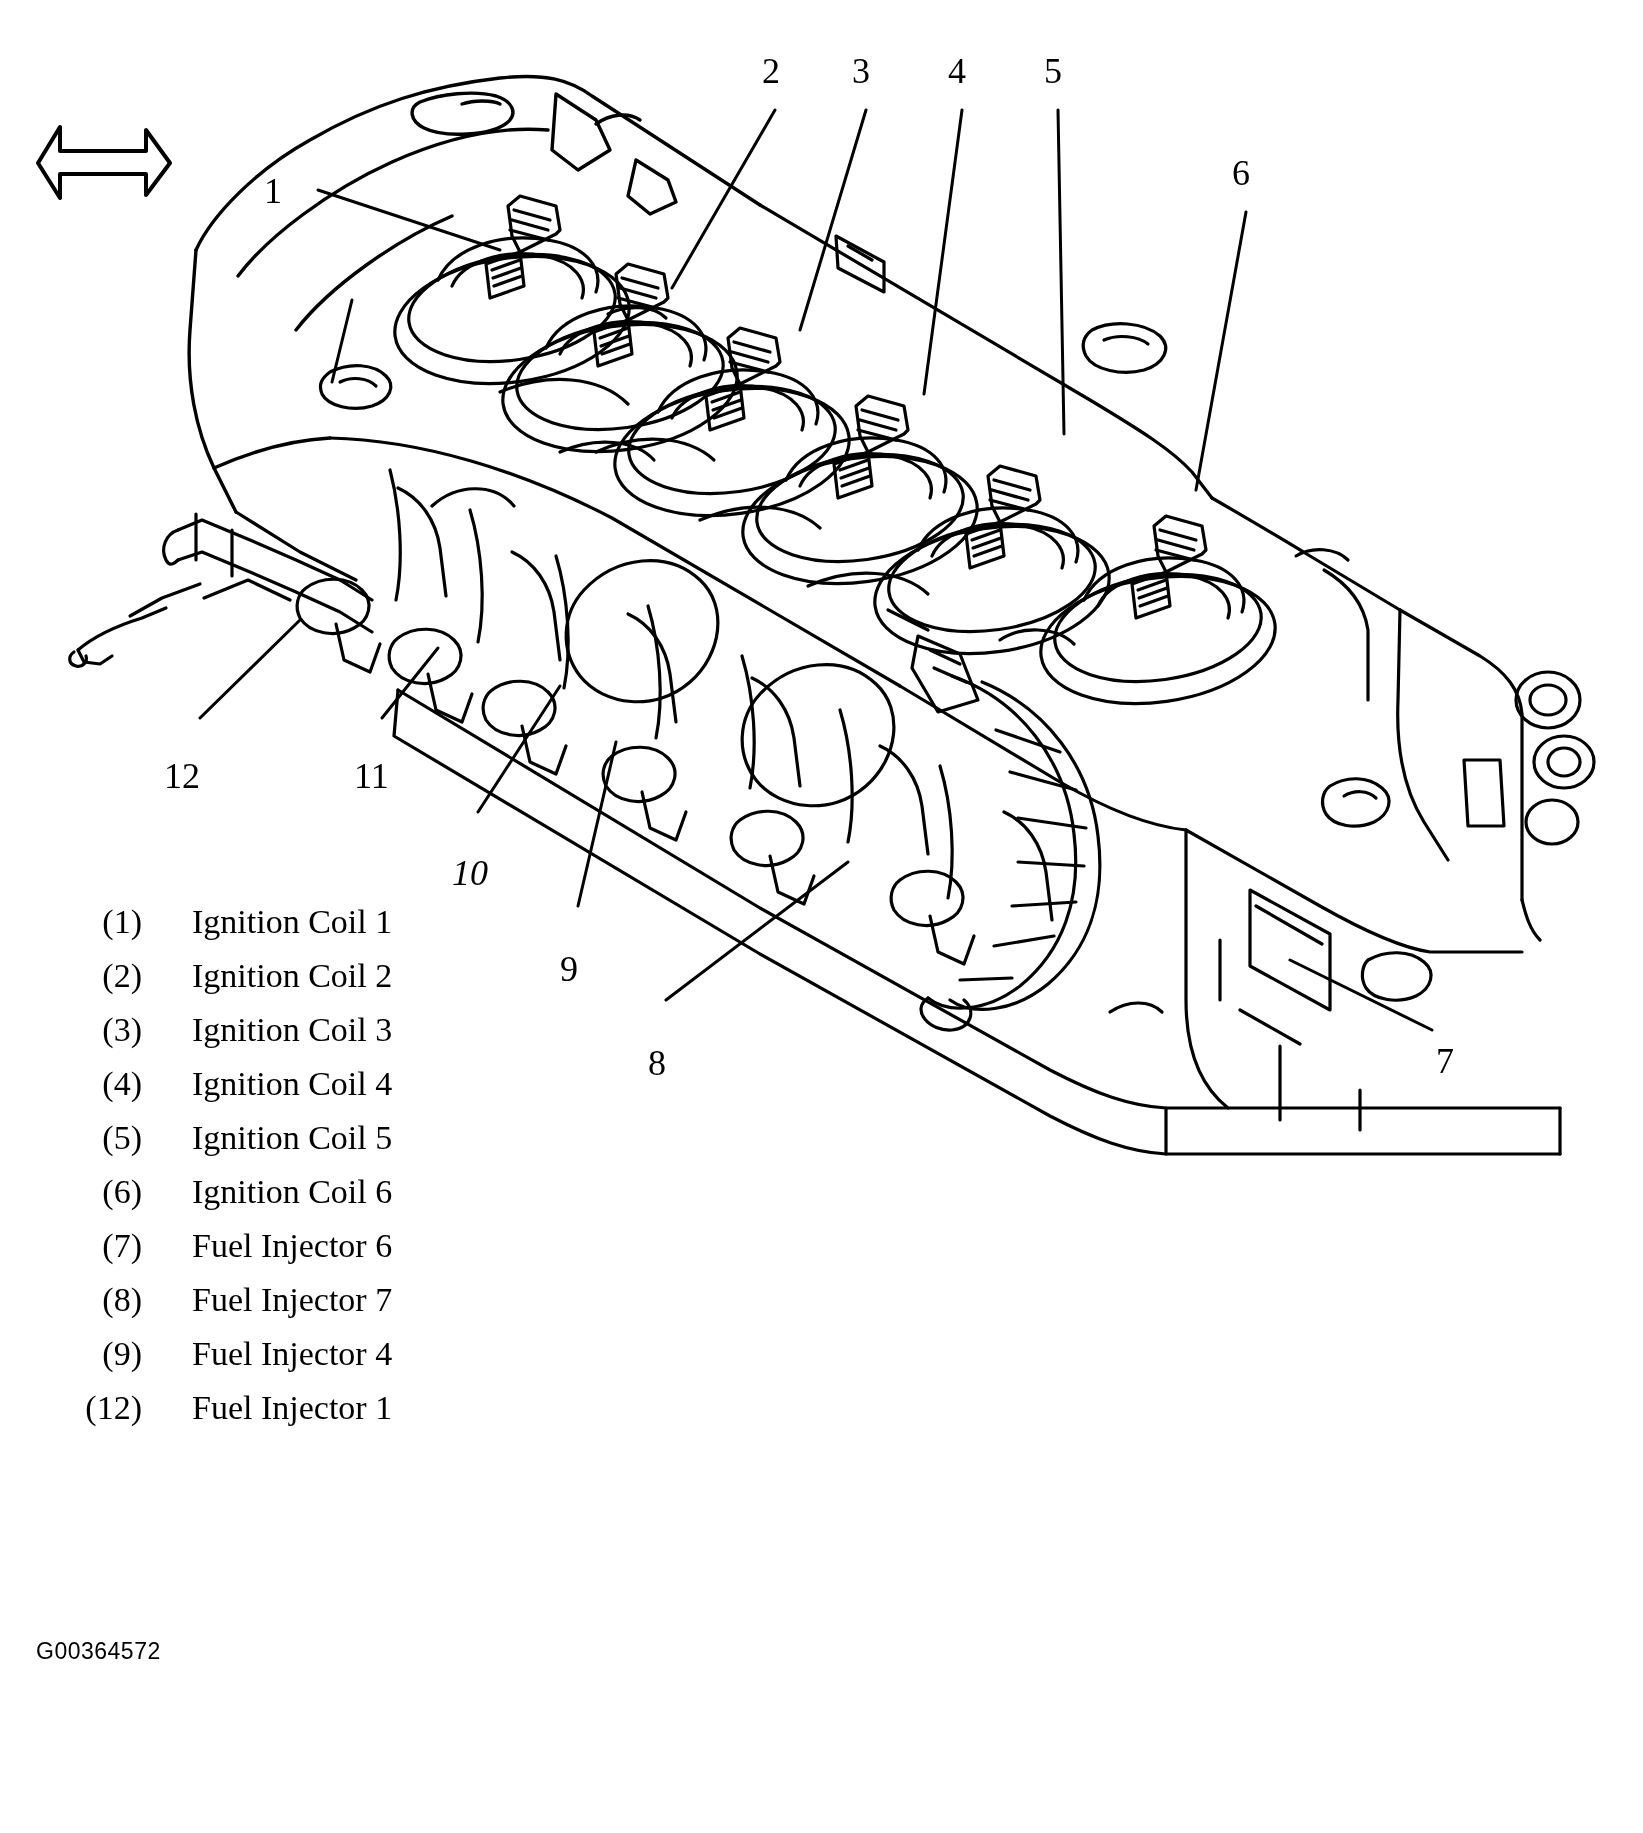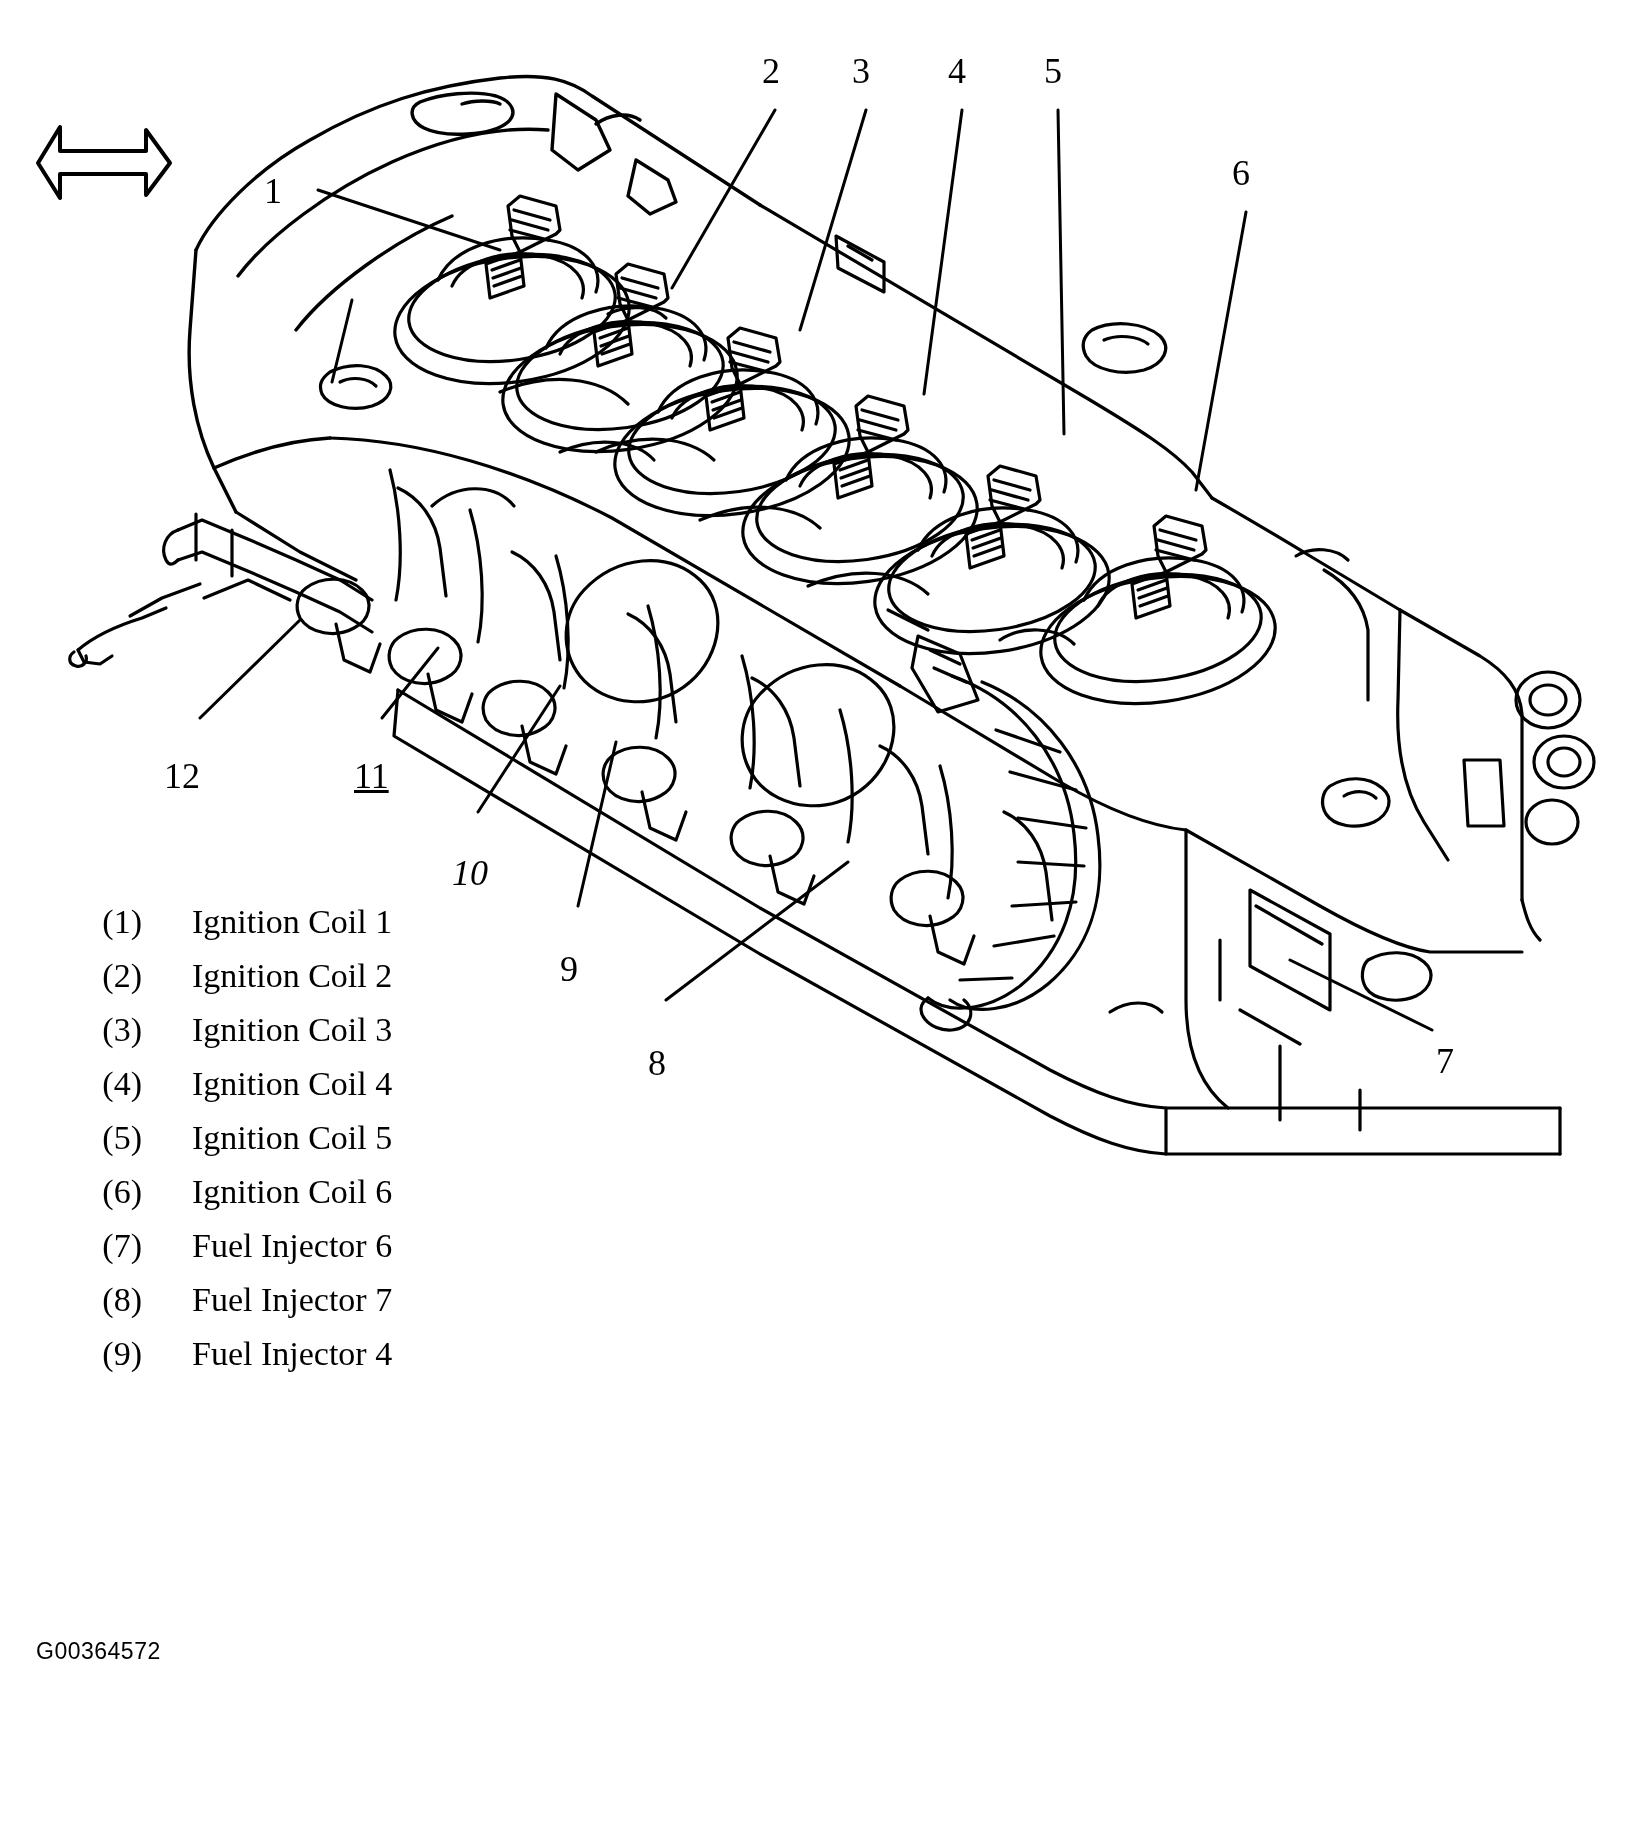--- a/index.html
+++ b/index.html
@@ -360,21 +360,21 @@
   <div class="callout" style="left:264px; top:170px;"><span>1</span></div>
   <div class="callout" style="left:762px; top:50px;"><span>2</span></div>
   <div class="callout" style="left:852px; top:50px;"><span>3</span></div>
   <div class="callout" style="left:948px; top:50px;"><span>4</span></div>
   <div class="callout" style="left:1044px; top:50px;"><span>5</span></div>
   <div class="callout" style="left:1232px; top:152px;"><span>6</span></div>
   <div class="callout" style="left:1436px; top:1040px;"><span>7</span></div>
   <div class="callout" style="left:648px; top:1042px;"><span>8</span></div>
   <div class="callout" style="left:560px; top:948px;"><span>9</span></div>
   <div class="callout" style="left:452px; top:852px;font-style:italic;"><span>10</span></div>
-  <div class="callout" style="left:354px; top:755px;text-decoration:underline;"><span>11</span></div>
+  <div class="callout" style="left:354px; top:755px;"><span>11</span></div>
   <div class="callout" style="left:164px; top:755px;"><span>12</span></div>
 
   <div class="legend">
     <div class="legend-row">
       <span class="legend-num">(1)</span>
       <span class="legend-label">Ignition Coil 1</span>
     </div>
     <div class="legend-row">
       <span class="legend-num">(2)</span>
       <span class="legend-label">Ignition Coil 2</span>
@@ -400,17 +400,21 @@
       <span class="legend-label">Fuel Injector 6</span>
     </div>
     <div class="legend-row">
       <span class="legend-num">(8)</span>
       <span class="legend-label">Fuel Injector 7</span>
     </div>
     <div class="legend-row">
       <span class="legend-num">(9)</span>
       <span class="legend-label">Fuel Injector 4</span>
     </div>
+    <div class="legend-row">
+      <span class="legend-num">(12)</span>
+      <span class="legend-label">Fuel Injector 1</span>
+    </div>
   </div>
 
   <div class="figure-id">G00364572</div>
 
 </div>
 
 </body></html>

